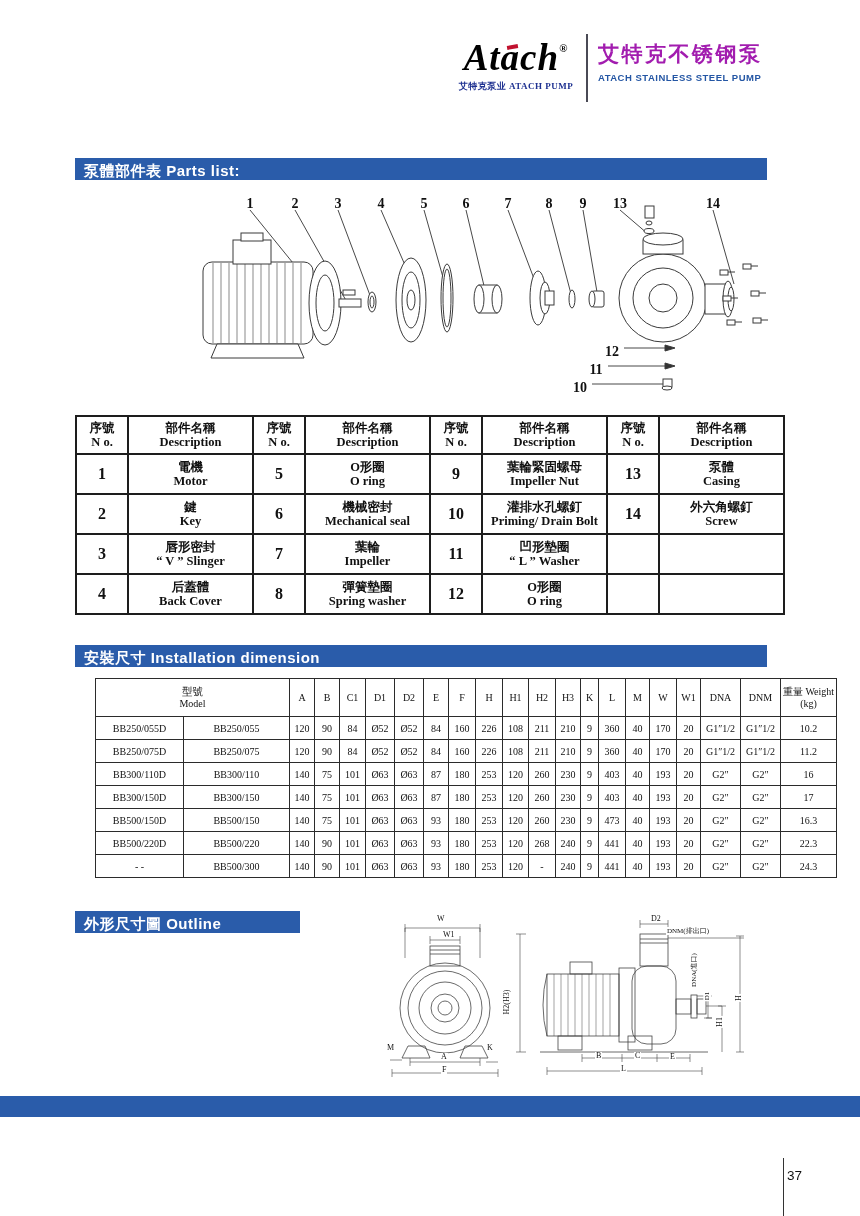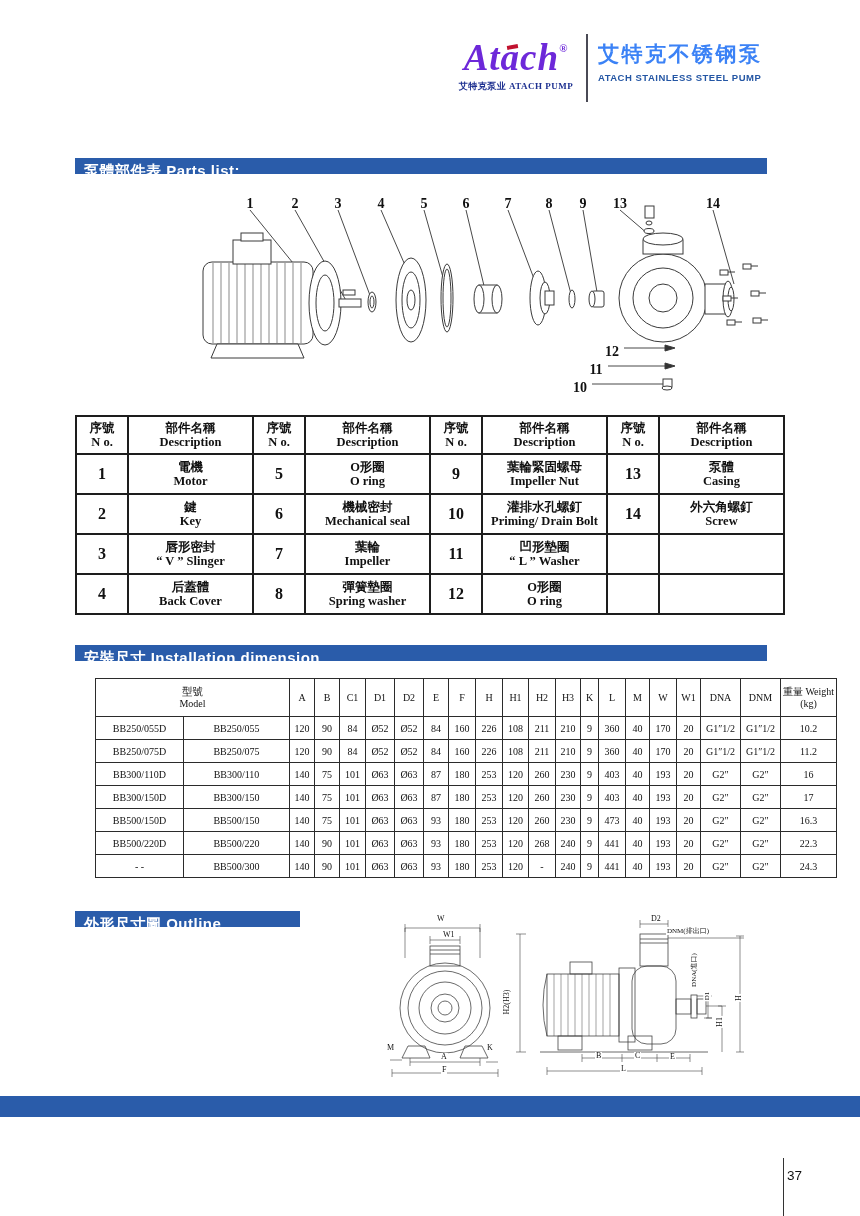--- a/index.html
+++ b/index.html
@@ -1,31 +1,31 @@
 <!DOCTYPE html>
 <html><head>
 <meta charset="utf-8">
 <style>
   html,body{margin:0;padding:0;background:#fff;}
   .page{position:relative;width:860px;height:1216px;background:#fff;overflow:hidden;
         font-family:"Liberation Serif",serif;color:#111;}
   
   .logo-wrap{position:absolute;left:450px;top:28px;width:132px;text-align:center;}
   .logo-text{font-family:"Liberation Serif",serif;font-style:italic;font-weight:bold;
-             font-size:37px;line-height:40px;color:#6d28d9;letter-spacing:1px;position:relative;}
+             font-size:37px;line-height:40px;color:#000000;letter-spacing:1px;position:relative;}
   .logo-reg{font-size:11px;vertical-align:18px;font-style:normal;}
   .logo-red{position:absolute;left:57px;top:17px;width:11px;height:4px;background:#c1122f;transform:rotate(-10deg);}
   .logo-sub{font-size:9px;color:#1e3191;font-weight:bold;margin-top:2px;letter-spacing:.5px;}
   .hdr-div{position:absolute;left:586px;top:34px;width:2px;height:68px;background:#4a4a55;}
   .brand{position:absolute;left:598px;top:40px;font-family:"Liberation Sans",sans-serif;}
-  .brand-cn{font-size:21px;color:#3b82f6;font-weight:bold;letter-spacing:2.5px;}
+  .brand-cn{font-size:21px;color:#a21caf;font-weight:bold;letter-spacing:2.5px;}
   .brand-en{font-size:9.5px;color:#2456a4;font-weight:bold;letter-spacing:.5px;margin-top:4px;}
   
   .banner{position:absolute;background:#2a5caa;color:#fff;font-family:"Liberation Sans",sans-serif;
-          font-size:15px;font-weight:bold;line-height:26px;height:16px;padding-left:9px;
+          font-size:15px;font-weight:bold;line-height:26px;height:22px;padding-left:9px;
           letter-spacing:.5px;box-sizing:border-box;}
   #banner1{left:75px;top:158px;width:692px;}
   #banner2{left:75px;top:645px;width:692px;}
   #banner3{left:75px;top:911px;width:225px;}
   
   #exploded-svg{position:absolute;left:75px;top:192px;}
   #diagram-labels{position:absolute;left:0;top:0;width:860px;height:1216px;pointer-events:none;}
   .dlabel{position:absolute;transform:translateX(-50%);font-family:"Liberation Serif",serif;
           font-weight:bold;font-size:14px;line-height:14px;}
   

